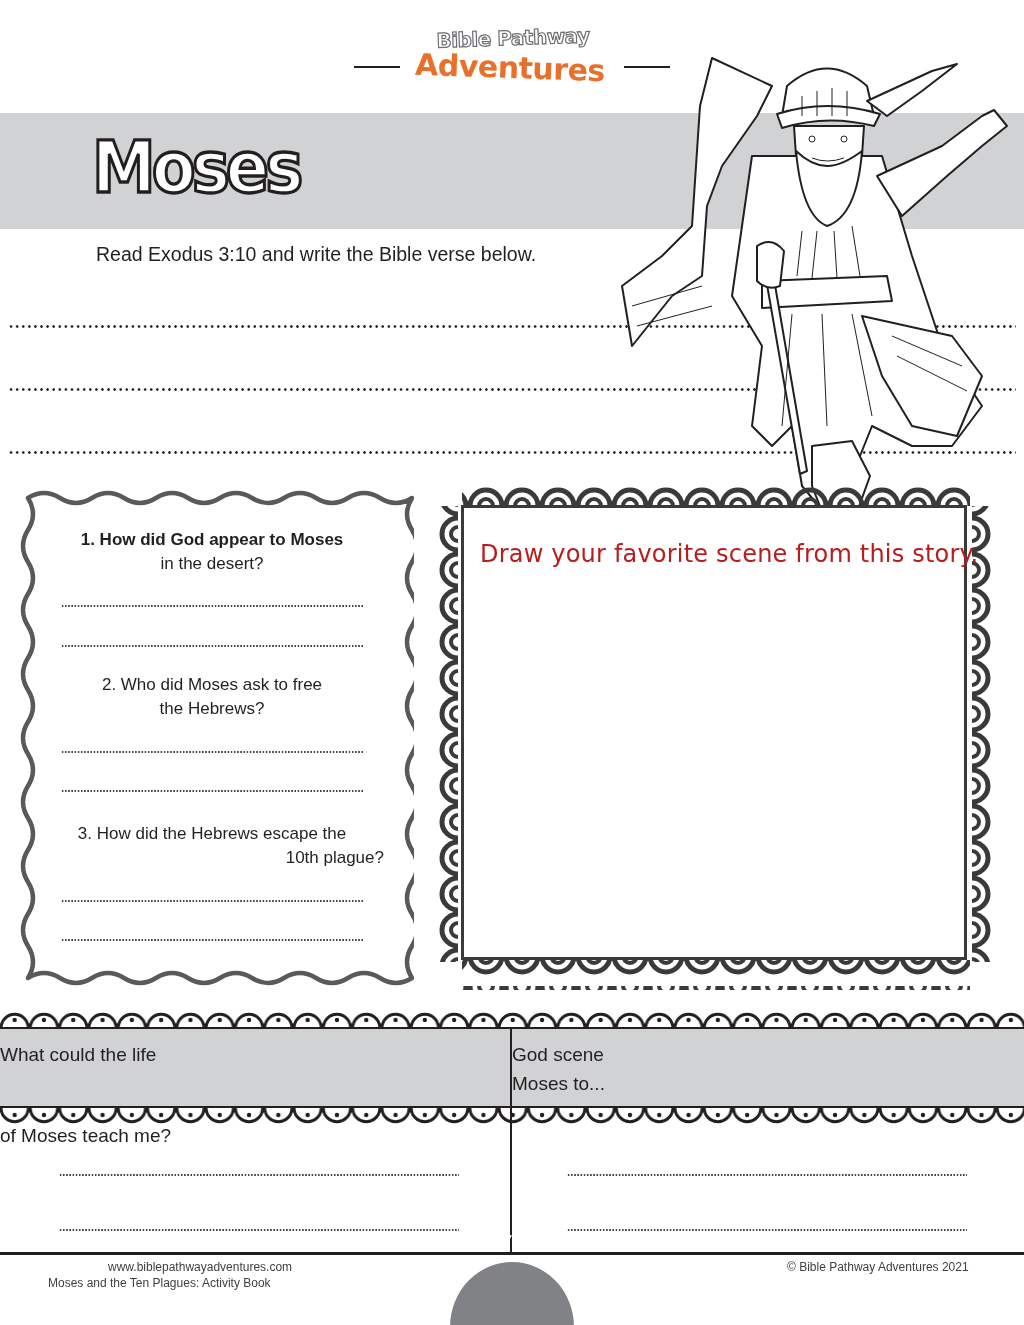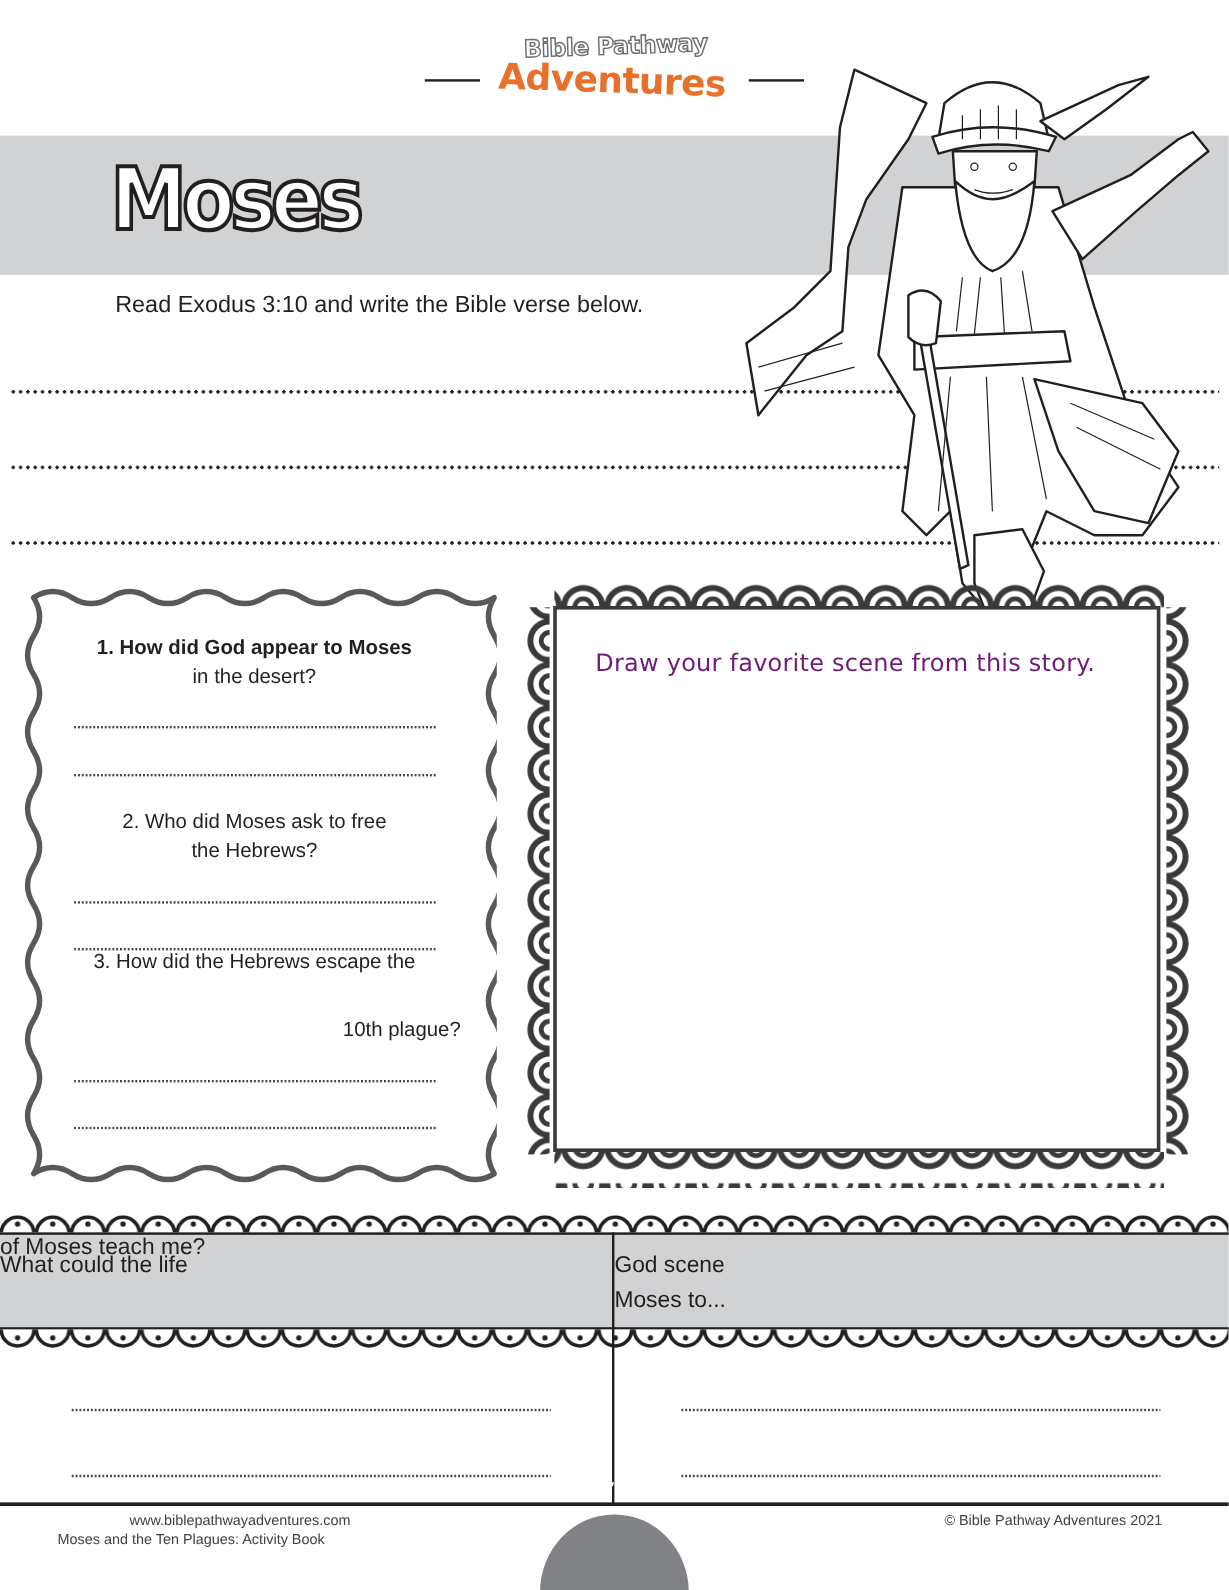--- a/index.html
+++ b/index.html
@@ -30,22 +30,22 @@
                background-size:3.2px 2px; }
 
   
   .qbox-svg { position:absolute; left:18px; top:486px; }
   .question { position:absolute; left:40px; width:344px; text-align:center; font-size:17px; line-height:24px; color:#231f20; }
 
   
   .frame-svg { position:absolute; left:426px; top:474px; }
   .draw-box { position:absolute; left:461px; top:505px; width:506px; height:455px; background:#fff;
               border:3px solid #3a3a3a; box-sizing:border-box; }
-  .draw-label { position:absolute; left:496px; top:540px; font-family:"DejaVu Sans", sans-serif;
-                font-size:20px; color:#701a75; letter-spacing:0.2px; }
+  .draw-label { position:absolute; left:480px; top:540px; font-family:"DejaVu Sans", sans-serif;
+                font-size:24px; color:#b91c1c; letter-spacing:0.2px; }
 
   
   .moses-svg { position:absolute; left:612px; top:46px; }
 
   
   .scallop-svg { position:absolute; left:0; }
   .banner-band { position:absolute; left:0; top:1027px; width:1024px; height:81px; background:#d1d2d4;
                  border-top:2px solid #231f20; border-bottom:2px solid #231f20; box-sizing:border-box; }
   .banner-divider { position:absolute; left:510px; top:1027px; width:2px; height:226px; background:#231f20; }
   .banner-text { position:absolute; top:1039px; width:510px; text-align:left; font-family:Liberation Sans, sans-serif;
@@ -138,21 +138,21 @@
   <div class="dots fine" style="left:61px; top:605px; width:303px;"></div>
   <div class="dots fine" style="left:61px; top:645px; width:303px;"></div>
 </div>
 <div>
   <div class="question" style="top:673px;">2. Who did Moses ask to free</div>
   <div class="question" style="top:697px;">the Hebrews?</div>
   <div class="dots fine" style="left:61px; top:751px; width:303px;"></div>
   <div class="dots fine" style="left:61px; top:790px; width:303px;"></div>
 </div>
 <div>
-  <div class="question" style="top:790px;">3. How did the Hebrews escape the</div>
+  <div class="question" style="top:822px;">3. How did the Hebrews escape the</div>
   <div class="question" style="top:846px;text-align:right;">10th plague?</div>
   <div class="dots fine" style="left:61px; top:900px; width:303px;"></div>
   <div class="dots fine" style="left:61px; top:939px; width:303px;"></div>
 </div>
 
 <svg class="frame-svg" width="574" height="522" viewBox="0 0 574 522">
   <defs>
     <pattern id="scTop" x="6" y="0" width="36" height="34" patternUnits="userSpaceOnUse">
       <path d="M2 32 A16 16 0 0 1 34 32" fill="none" stroke="#3a3a3a" stroke-width="5"></path>
       <path d="M11 32 A7 7 0 0 1 25 32" fill="none" stroke="#3a3a3a" stroke-width="4"></path>
@@ -194,21 +194,21 @@
       <path d="M1 1 A13.5 13.5 0 0 0 28.3 1" fill="#ffffff" stroke="#231f20" stroke-width="3"></path>
       <circle cx="14.65" cy="8" r="2.2" fill="#231f20"></circle>
     </pattern>
   </defs>
   <rect x="0" y="0" width="1024" height="22" fill="url(#bBot)"></rect>
 </svg>
 <div class="banner-divider"></div>
 
 <div>
   <div class="banner-text" style="left:0;">What could the life</div>
-  <div class="banner-text" style="left:0; top:1024px;">of Moses teach me?</div>
+  <div class="banner-text" style="left:0; top:1120px;">of Moses teach me?</div>
   <div class="dots fine" style="left:59px; top:1174px; width:400px;"></div>
   <div class="dots fine" style="left:59px; top:1229px; width:400px;"></div>
 </div>
 <div>
   <div class="banner-text" style="left:512px;">God scene</div>
   <div class="banner-text" style="left:512px; top:1068px;">Moses to...</div>
   <div class="dots fine" style="left:567px; top:1174px; width:400px;"></div>
   <div class="dots fine" style="left:567px; top:1229px; width:400px;"></div>
 </div>
 

